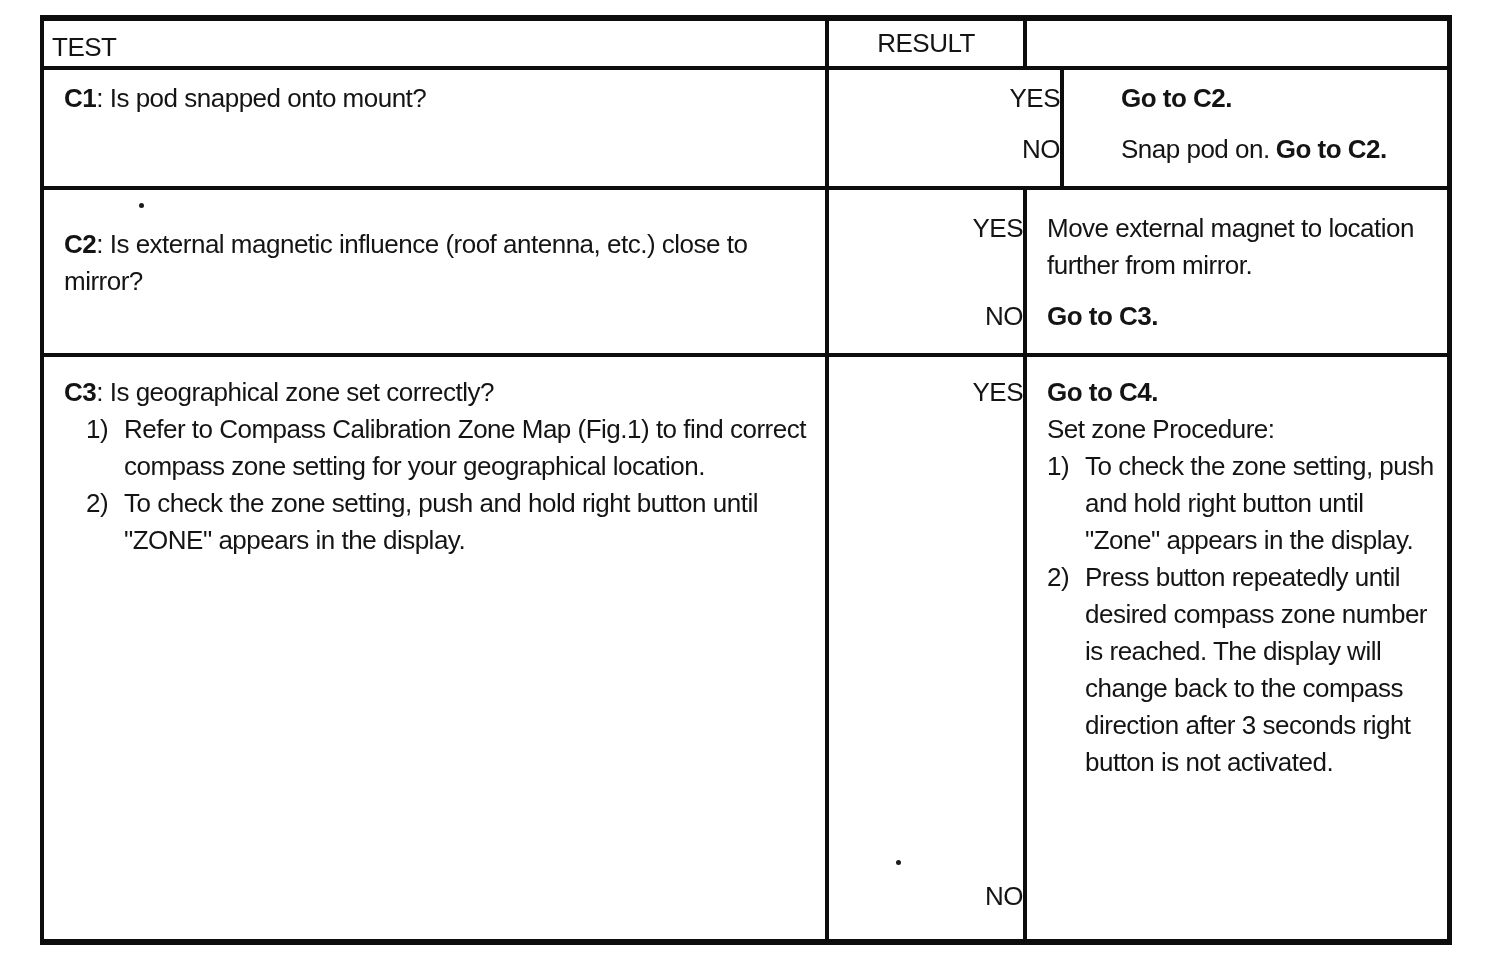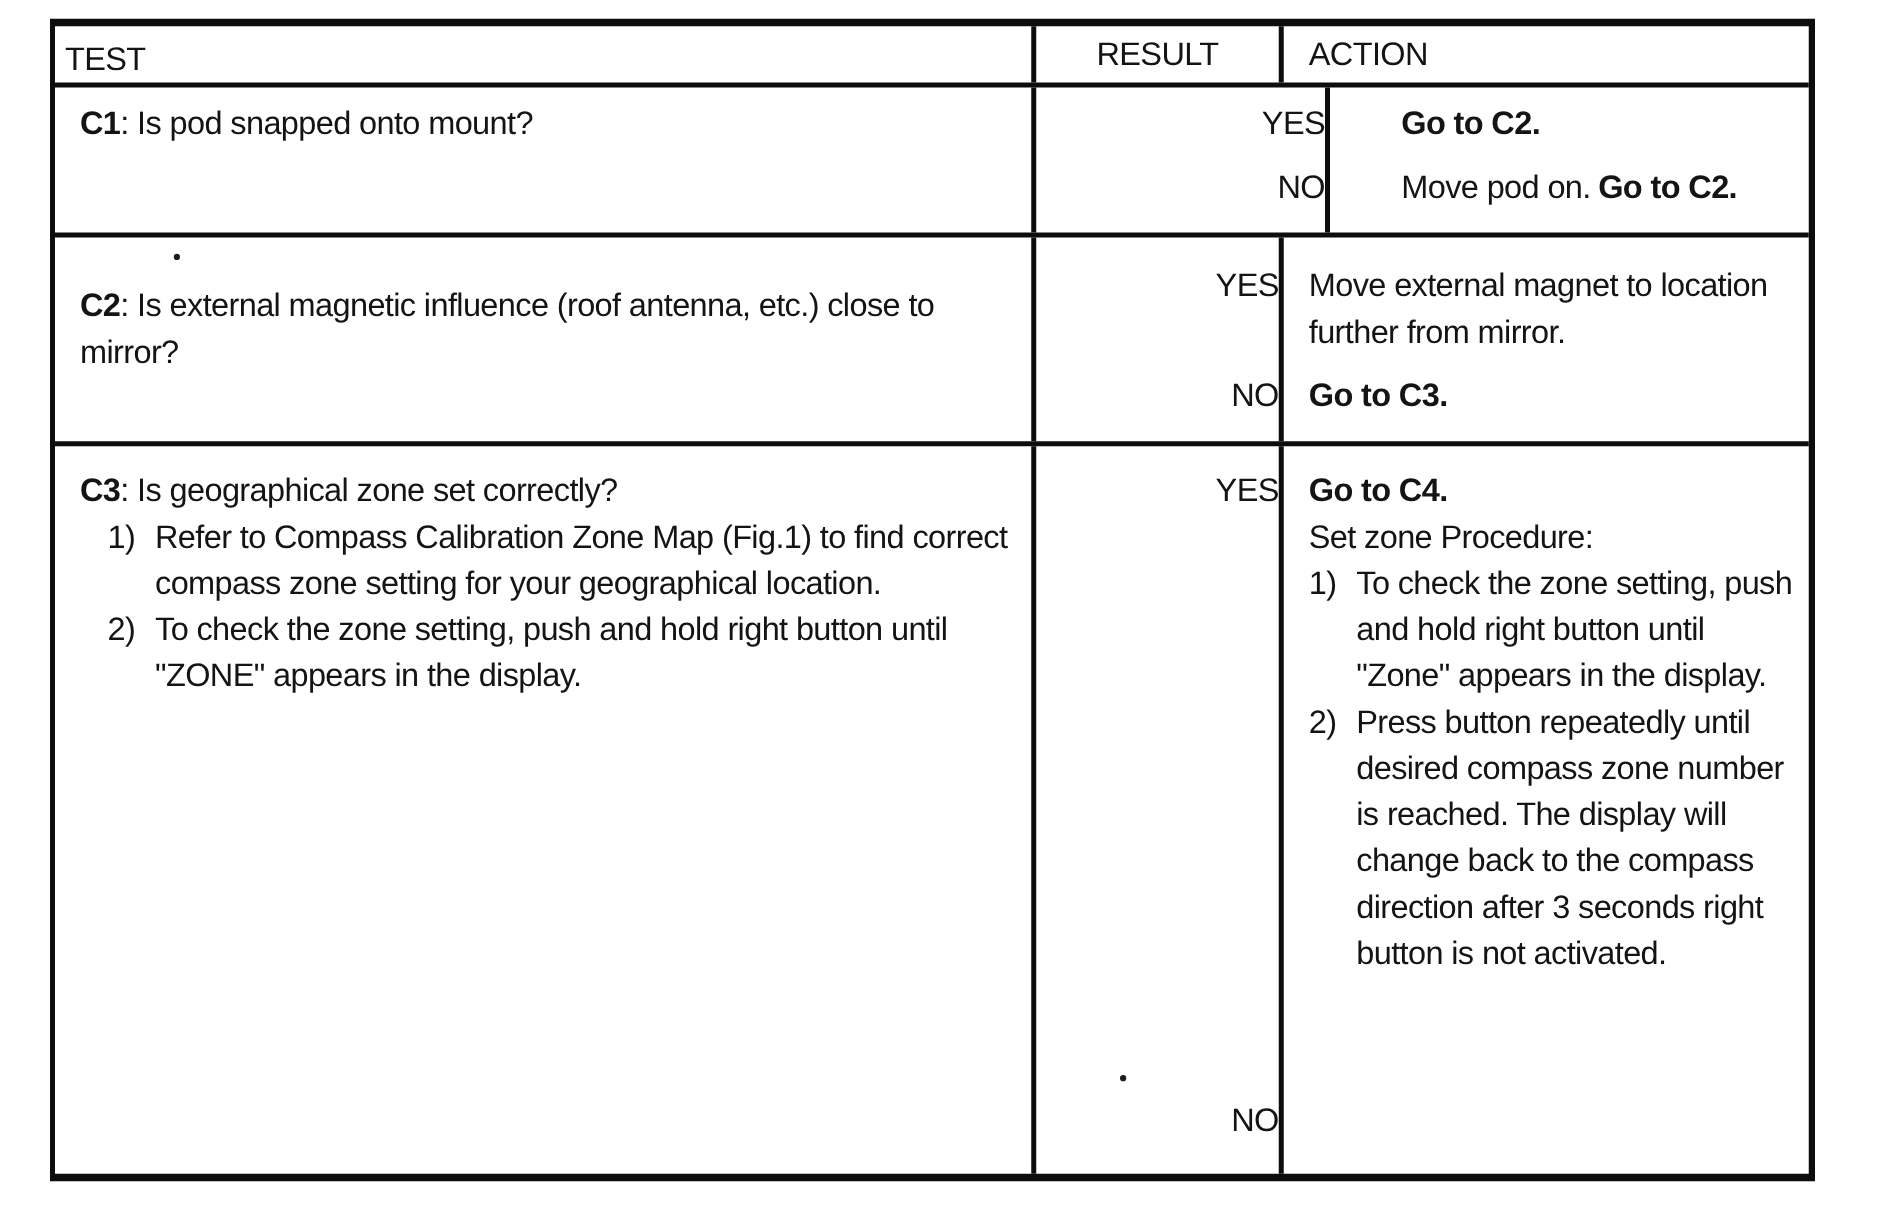--- a/index.html
+++ b/index.html
@@ -70,36 +70,33 @@
 
 <div class="table">
 
   <div class="trow hrow bb">
     <div class="cell cell-test hcell">
       <span>TEST</span>
     </div>
     <div class="cell cell-result hcell">
       <span>RESULT</span>
     </div>
-    <div class="cell cell-action hcell">
-      <span>ACTION</span>
-    </div>
   </div>
 
   <div class="trow row-c1 bb">
     <div class="cell cell-test testpad pt-c1">
       <p><span class="b">C1</span><span>: Is pod snapped onto mount?</span></p>
     </div>
     <div class="cell cell-result">
       <div class="rlabel" style="top:10px">YES</div>
       <div class="rlabel" style="top:61px">NO</div>
     </div>
     <div class="cell cell-action">
       <div class="ablock" style="top:10px"><span class="b action-bold">Go to C2.</span></div>
-      <div class="ablock" style="top:61px"><span class="action-plain">Move pod on.</span><span class="b action-bold">Go to C2.</span></div>
+      <div class="ablock" style="top:61px"><span class="action-plain">Snap pod on.</span><span class="b action-bold">Go to C2.</span></div>
     </div>
   </div>
 
   <div class="trow row-c2 bb">
     <div class="cell cell-test testpad pt-c2">
       <p><span class="b">C2</span><span>: Is external magnetic influence (roof antenna, etc.) close to mirror?</span></p>
     </div>
     <div class="cell cell-result">
       <div class="rlabel" style="top:20px">YES</div>
       <div class="rlabel" style="top:108px">NO</div>

